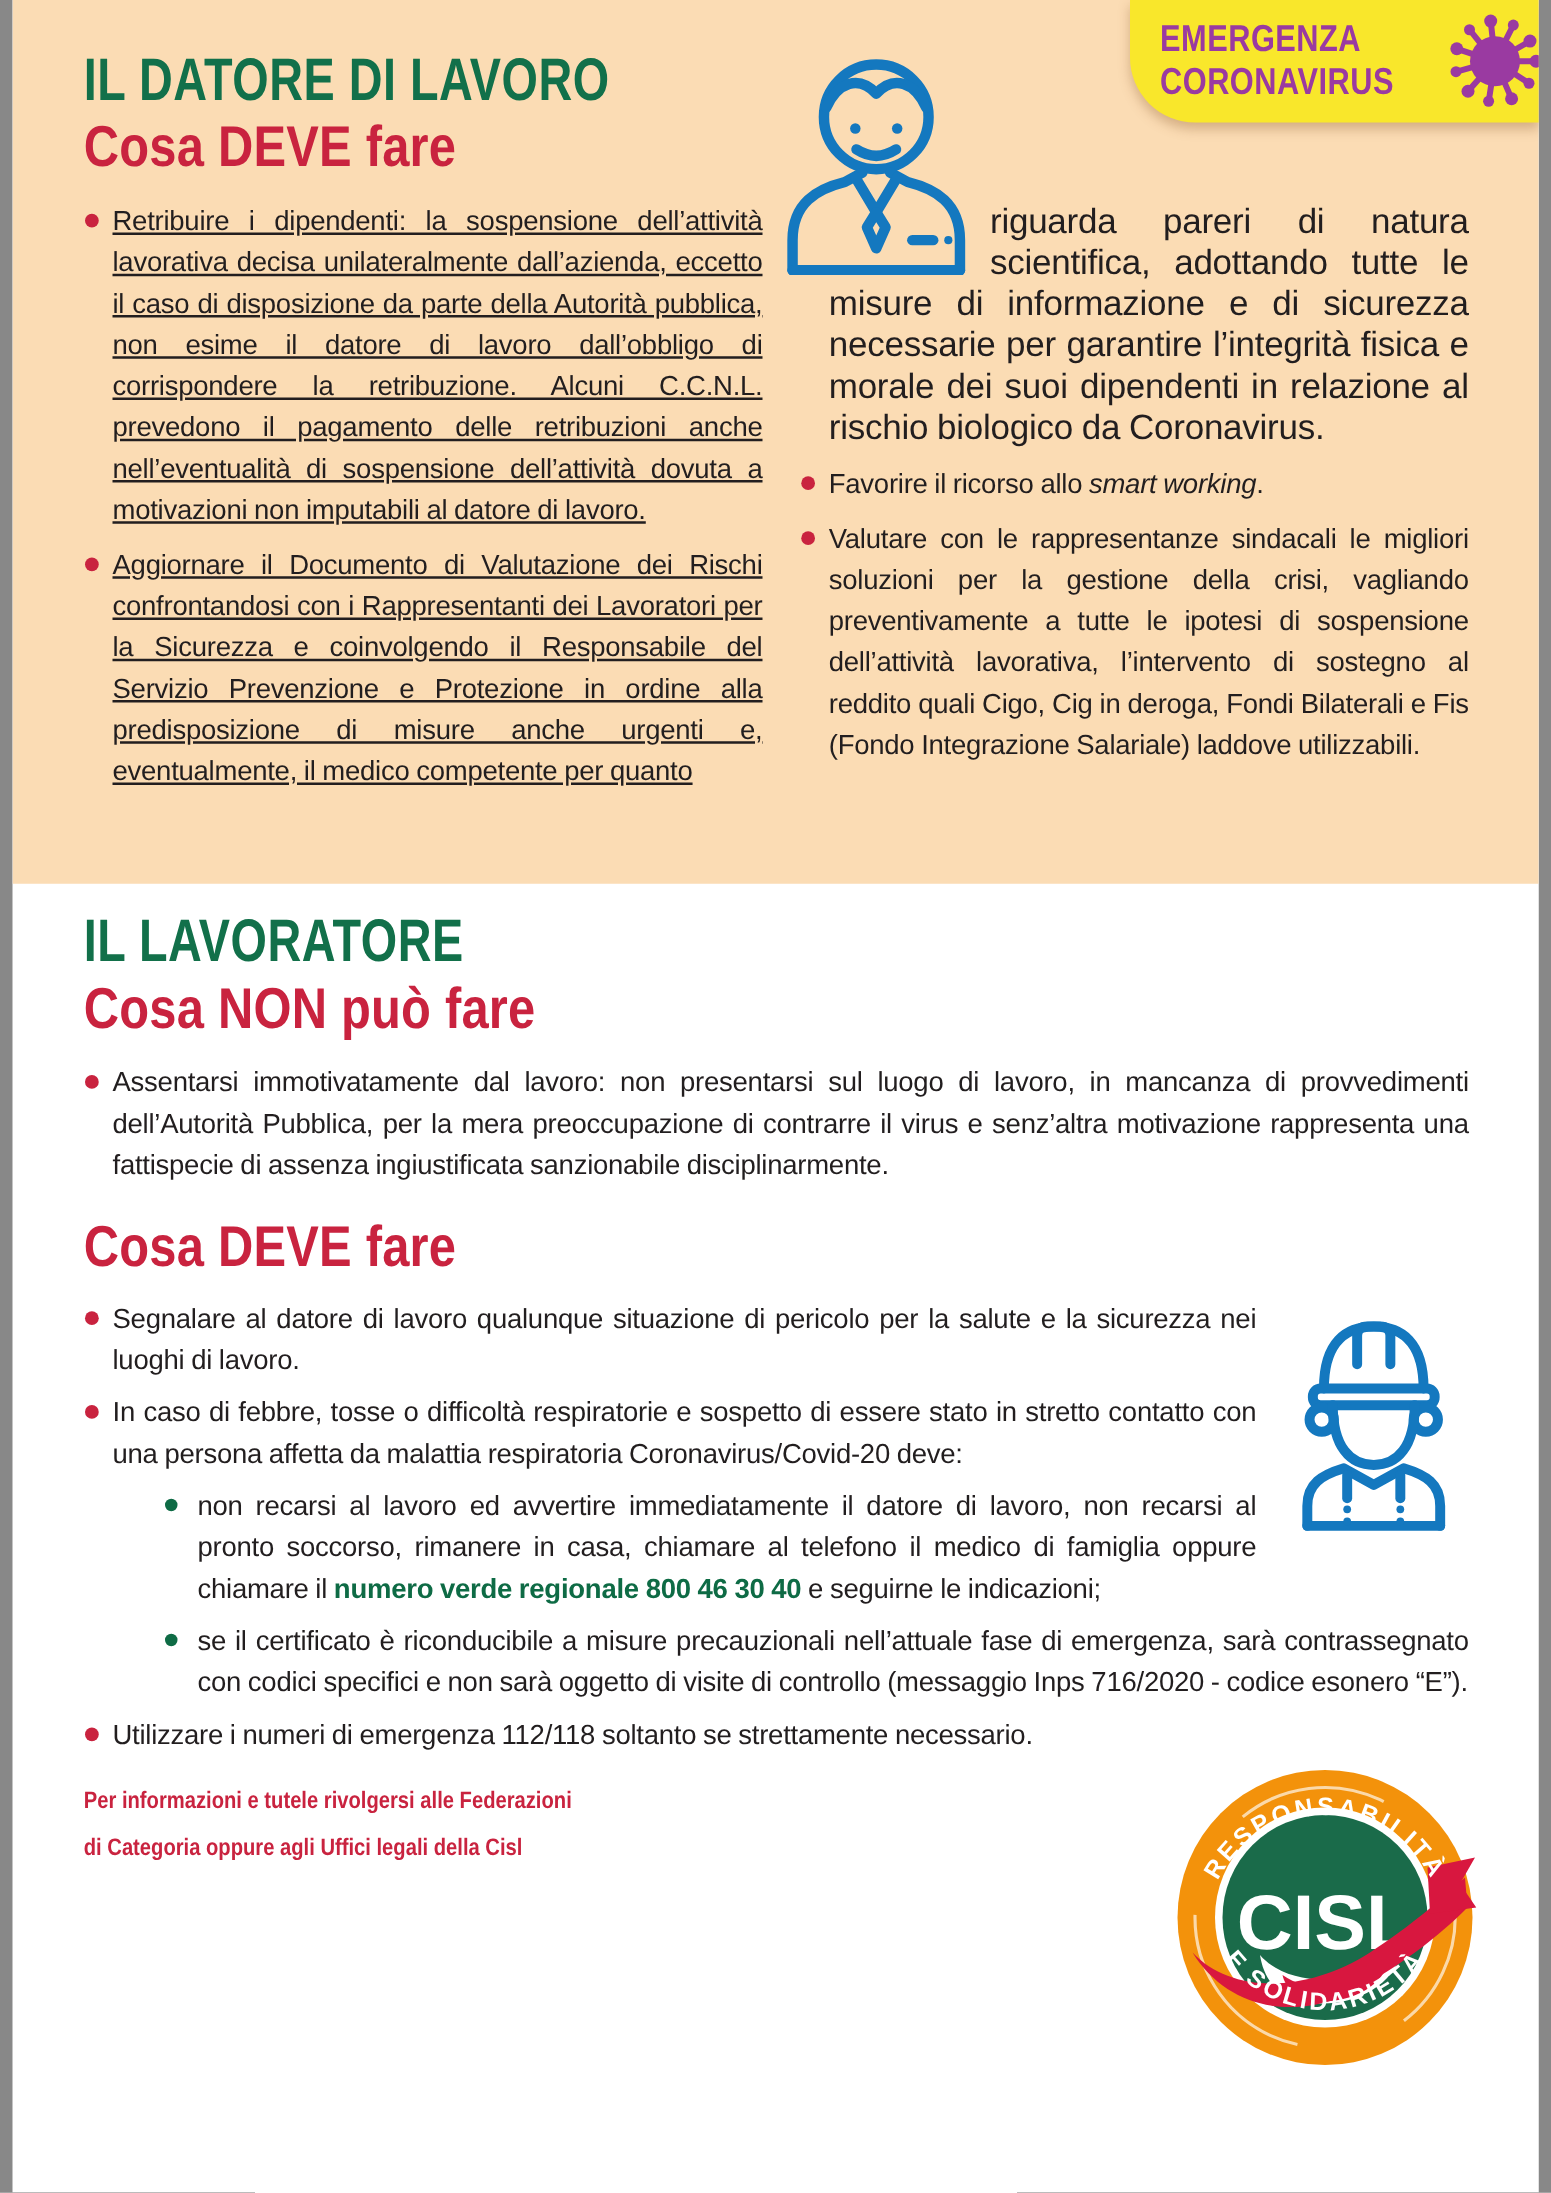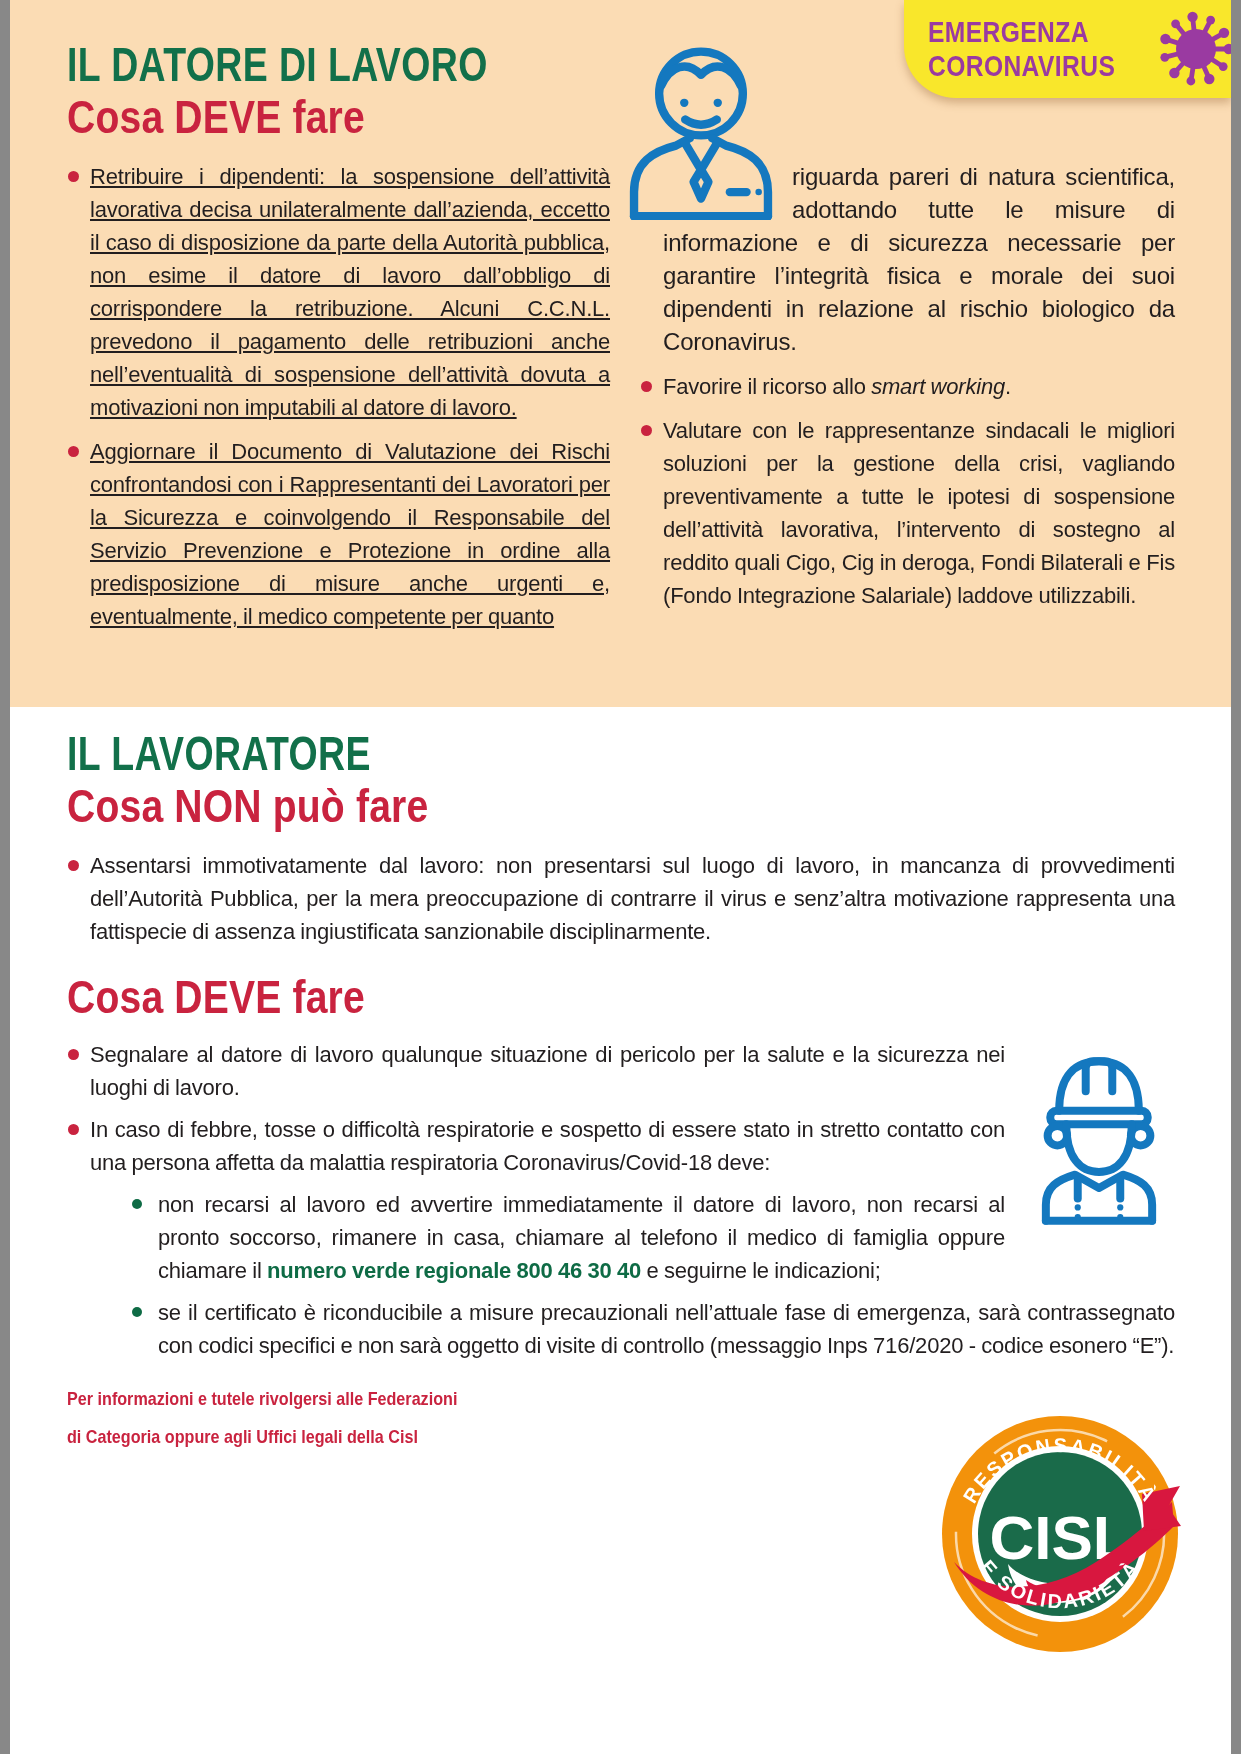--- a/index.html
+++ b/index.html
@@ -75,21 +75,21 @@
     letter-spacing:-.2px;word-spacing:-.5px;
     hyphens:auto;
   }
   ul.blist li::before{
     content:"";position:absolute;left:1px;top:11px;
     width:11px;height:11px;border-radius:50%;background:var(--red);
   }
   ul.blist li.lvl2{margin-left:63px;padding-left:28px;}
   ul.blist li.lvl2::before{left:2px;width:10px;height:10px;background:var(--green-dark);}
   p.cont{
-    margin:0 0 12px 23px;font-size:24px;line-height:33px;text-align:justify;
+    margin:0 0 12px 23px;font-size:28px;line-height:33px;text-align:justify;
     letter-spacing:-.2px;word-spacing:-.5px;hyphens:auto;
   }
   .seg-italic{font-style:italic;}
   .seg-green-bold{color:var(--green-dark);font-weight:bold;}
   
   .float-man{float:left;width:162px;height:186px;margin:-126px 10px 0 -20px;}
   .float-worker{float:right;width:152px;height:186px;margin:2px 0 10px 18px;}
   
   .section-bottom{
     box-sizing:border-box;
@@ -210,23 +210,24 @@
           <path d="M61,158 L61,179"></path>
           <path d="M109,158 L109,179"></path>
           <circle cx="61" cy="189" r="3.5" fill="#1478bf" stroke="none"></circle>
           <circle cx="61" cy="200" r="3.5" fill="#1478bf" stroke="none"></circle>
           <circle cx="109" cy="189" r="3.5" fill="#1478bf" stroke="none"></circle>
           <circle cx="109" cy="200" r="3.5" fill="#1478bf" stroke="none"></circle>
         </svg>
       </div>
       <ul class="blist must">
         <li class="lvl1"><span>Segnalare al datore di lavoro qualunque situazione di pericolo per la salute e la sicurezza nei luoghi di lavoro.</span></li>
-        <li class="lvl1"><span>In caso di febbre, tosse o difficoltà respiratorie e sospetto di essere stato in stretto contatto con una persona affetta da malattia respiratoria Coronavirus/Covid-18 deve:</span></li>
+        <li class="lvl1"><span>In caso di febbre, tosse o difficoltà respiratorie e sospetto di essere stato in stretto contatto con una persona affetta da malattia respiratoria Coronavirus/Covid-20 deve:</span></li>
         <li class="lvl2"><span>non recarsi al lavoro ed avvertire immediatamente il datore di lavoro, non recarsi al pronto soccorso, rimanere in casa, chiamare al telefono il medico di famiglia oppure chiamare il </span><span class="seg-green-bold">numero verde regionale 800 46 30 40</span><span> e seguirne le indicazioni;</span></li>
         <li class="lvl2"><span>se il certificato è riconducibile a misure precauzionali nell’attuale fase di emergenza, sarà contrassegnato con codici specifici e non sarà oggetto di visite di controllo (messaggio Inps 716/2020 - codice esonero “E”).</span></li>
+        <li class="lvl1"><span>Utilizzare i numeri di emergenza 112/118 soltanto se strettamente necessario.</span></li>
       </ul>
     </div>
 
     <p class="info-note">
       <span>Per informazioni e tutele rivolgersi alle Federazioni</span>
       <span>di Categoria oppure agli Uffici legali della Cisl</span>
     </p>
   </section>
 
   <div class="cisl-logo">

